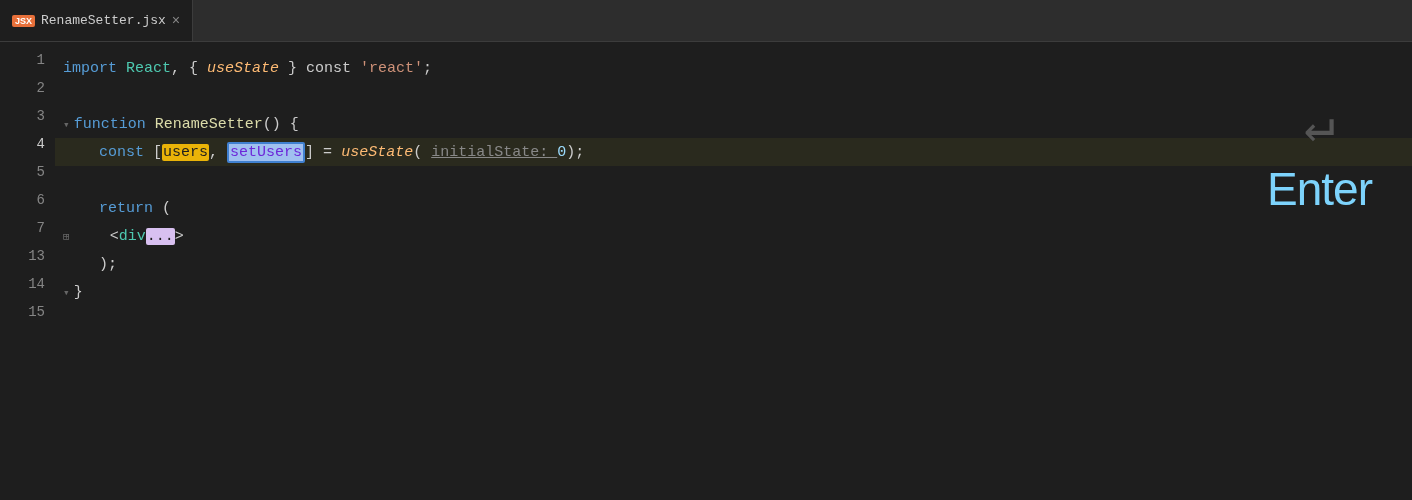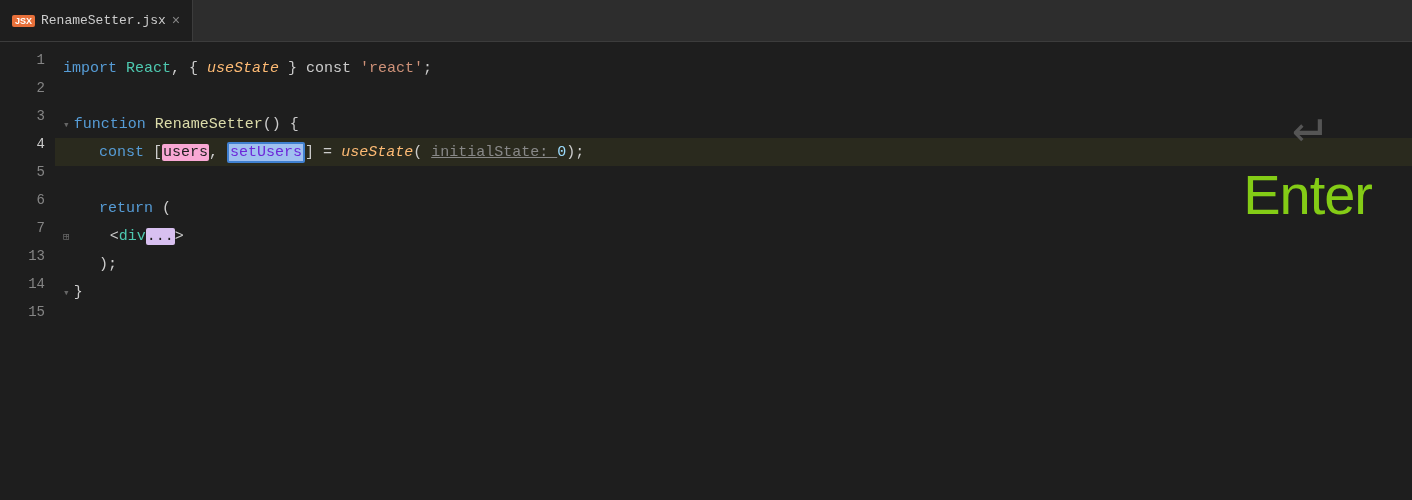--- a/index.html
+++ b/index.html
@@ -115,21 +115,21 @@
     .kw { color: #569cd6; } 
     .fn { color: #dcdcaa; } 
     .var { color: #9cdcfe; }
     .italic-kw { color: #fdba74; font-style: italic; } 
     .react-name { color: #4ec9b0; } 
     .normal { color: #cccccc; }
     .quote-str { color: #ce9178; }
 
     
     .highlight-pink {
-      background: #f9a8d4;
+      background: #eab308;
       color: #1e1e1e;
       border-radius: 2px;
       padding: 0 1px;
     }
 
     .highlight-blue-outline {
       background: #a0c0f0;
       color: #6d28d9;
       border: 2px solid #4080d0;
       border-radius: 2px;
@@ -163,23 +163,23 @@
       gap: 8px;
     }
 
     .enter-arrow {
       font-size: 52px;
       color: #555555;
       line-height: 1;
     }
 
     .enter-text {
-      font-size: 56px;
+      font-size: 46px;
       font-weight: 400;
-      color: #84cc16;
+      color: #7dd3fc;
       font-family: Arial, sans-serif;
       letter-spacing: -1px;
     }
 
     
     .hint-text {
       color: #888888;
       font-style: normal;
       text-decoration: underline;
     }

